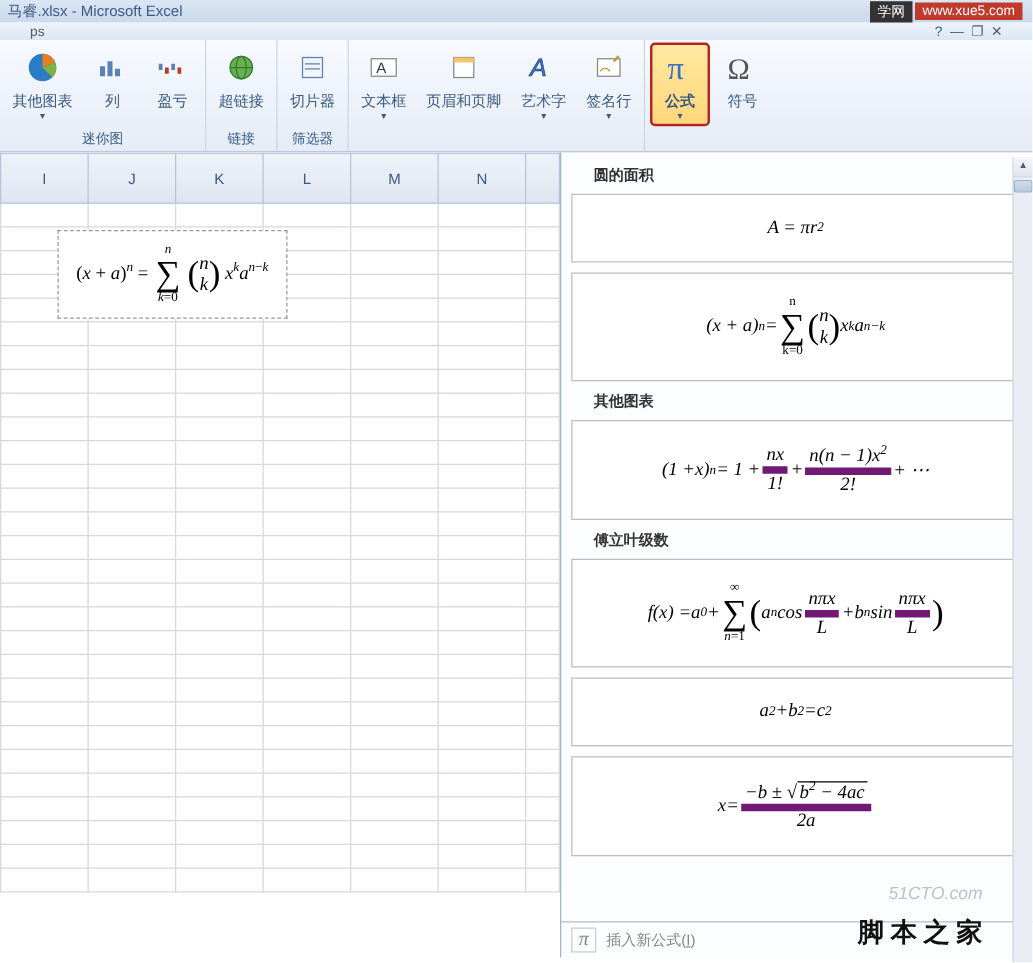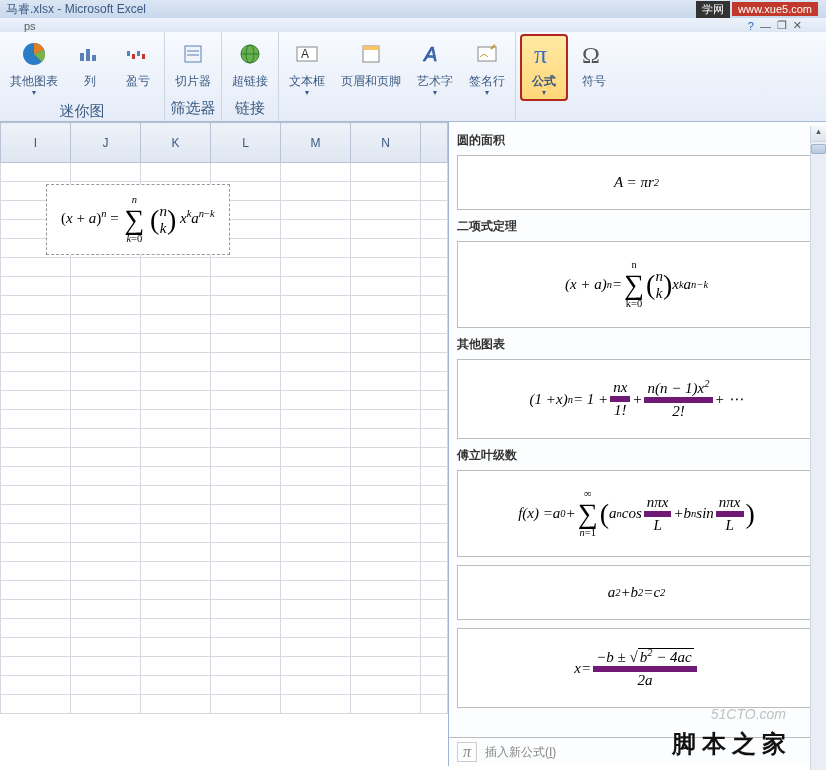--- a/index.html
+++ b/index.html
@@ -7,37 +7,37 @@
 .titlebar { background: linear-gradient(#dbe6f4, #c9d8ec); height: 18px; display: flex; align-items: center; padding: 0 6px; color: #3b5a82; }
 .titlebar .title { flex: 1; font-size: 12px; }
 .titlebar .badge { background: #333; color: #fff; padding: 1px 6px; font-size: 11px; margin-right: 2px; }
 .titlebar .badge.red { background: #c0392b; }
 .qat { background: linear-gradient(#ecf2fb, #dce7f4); height: 14px; display: flex; align-items: flex-end; padding: 0 24px; color: #5a5a5a; font-size: 11px; }
 .qat .spacer { flex: 1; }
 .qat .win-btn { margin-left: 6px; font-size: 11px; color: #5a5a5a; cursor: pointer; }
 .ribbon { background: linear-gradient(#f7faff, #e5ecf7); border-bottom: 1px solid #a7b8d1; height: 90px; display: flex; }
 .ribbon-group { border-right: 1px solid #cbd5e4; display: flex; flex-direction: column; padding: 2px 4px; }
 .rg-body { flex: 1; display: flex; align-items: flex-start; gap: 4px; }
-.rg-name { font-size: 15px; color: #3b5a82; text-align: center; padding: 1px 0; }
+.rg-name { font-size: 11px; color: #3b5a82; text-align: center; padding: 1px 0; }
 .ribbon-btn { display: flex; flex-direction: column; align-items: center; justify-content: flex-start; padding: 4px 6px; cursor: pointer; border-radius: 3px; }
 .ribbon-btn .icon { width: 32px; height: 32px; display: flex; align-items: center; justify-content: center; }
 .ribbon-btn .lbl { font-size: 12px; color: #3b5a82; margin-top: 4px; text-align: center; line-height: 1.2; }
 .ribbon-btn.active { background: linear-gradient(#ffe9a2, #ffd77a); border: 2px solid #b3261e; border-radius: 4px; padding: 2px 6px; }
 .ribbon-btn.active .lbl { font-weight: bold; }
 .drop-arrow { font-size: 8px; color: #3b5a82; }
 .main { display: flex; height: 644px; }
 .spreadsheet { flex: 1; background: #fff; position: relative; overflow: hidden; }
 .spreadsheet::before { content: ""; position: absolute; left: 0; top: 0; right: 0; height: 40px; background: linear-gradient(#e8eef7, #dce5f1); border-bottom: 1px solid #9fb4cf; z-index:0; }
 table.grid { border-collapse: collapse; width: 100%; table-layout: fixed; position: relative; z-index:1; }
 table.grid th { background: linear-gradient(#eef2f9, #dfe6f0); border: 1px solid #b8c4d5; font-weight: normal; color: #3b5a82; font-size: 12px; height: 20px; }
 table.grid td { border: 1px solid #d4d8e0; height: 19px; }
 .cellspace { position: absolute; top: 62px; left: 46px; z-index: 2; font-family: "Cambria Math","Times New Roman",serif; font-size: 15px; border: 1px dashed #999; padding: 10px 14px; background: #fff; }
 .equation-panel { width: 378px; border-left: 1px solid #9fb4cf; background: #fcfdfe; display: flex; flex-direction: column; }
 .ep-scroll { flex: 1; overflow-y: auto; padding: 6px 10px 6px 8px; }
-.ep-title { font-size: 12px; color: #333; font-weight: bold; margin: 4px 0 6px; }
+.ep-title { font-size: 12px; color: #333; font-weight: bold; margin: 4px 18px 6px; }
 .ep-card { border: 1px solid #bdbdbd; background: #fff; padding: 18px 8px; margin-bottom: 8px; display: flex; align-items: center; justify-content: center; font-family: "Cambria Math","Times New Roman",serif; font-style: italic; font-size: 15px; cursor: pointer; }
 .frac { display: inline-block; text-align: center; vertical-align: middle; margin: 0 2px; }
 .frac .num { display: block; border-bottom: 6px solid #701a75; padding: 0 3px; }
 .frac .den { display: block; padding: 0 3px; }
 sup, .sup { font-size: 0.7em; vertical-align: super; }
 sub, .sub { font-size: 0.7em; vertical-align: sub; }
 .sum { display: inline-block; text-align: center; vertical-align: middle; margin: 0 2px; line-height: 1; }
 .sum .lim { display:block; font-size: 0.7em; font-style: normal; }
 .sum .sig { display:block; font-size: 28px; font-style: normal; }
 .binom { display: inline-block; vertical-align: middle; }
@@ -46,21 +46,21 @@
 .binom .col { display: inline-block; text-align: center; vertical-align: middle; }
 .binom .col span { display: block; line-height: 1.1; }
 .lparen, .rparen { font-size: 28px; vertical-align: middle; font-style: normal; }
 .sqrt { border-top: 1px solid #000; padding: 0 2px; }
 .rad { font-style: normal; }
 .ep-footer { border-top: 1px solid #bbb; padding: 4px 8px; display: flex; align-items: center; color: #888; }
 .ep-footer .pi { font-family: serif; font-size: 16px; text-align: center; width: 20px; border: 1px solid #ccc; margin-right: 8px; font-style: italic;}
 .scrollbar { position: absolute; right: 0; top: 126px; bottom: 0; width: 16px; background: #eaeef4; border-left: 1px solid #cfd6e2; }
 .scrollbar .arrow { height: 16px; background: linear-gradient(#f5f8fc,#dde5ef); border-bottom:1px solid #cfd6e2; text-align:center; font-size:9px; color:#5a5a5a; cursor:pointer; }
 .scrollbar .thumb { margin-top: 2px; height: 10px; background: linear-gradient(#d1dcec,#b9c8df); border:1px solid #9fb4cf; border-radius:2px; cursor:pointer; }
-.watermark { position: absolute; right: 40px; bottom: 10px; font-family: "KaiTi","STKaiti",serif; font-size: 24px; color: #111; font-weight: bold; pointer-events: none; z-index: 10; }
+.watermark { position: absolute; right: 40px; bottom: 10px; font-family: "KaiTi","STKaiti",serif; font-size: 21px; color: #111; font-weight: bold; pointer-events: none; z-index: 10; }
 .watermark2 { position: absolute; right: 40px; bottom: 48px; font-size: 14px; color: rgba(100,100,100,0.4); font-style: italic; pointer-events: none; z-index: 10; }
 </style>
 </head>
 <body>
 
 <div class="titlebar">
   <span class="title">马睿.xlsx - Microsoft Excel</span>
   <span class="badge">学网</span>
   <span class="badge red">www.xue5.com</span>
 </div>
@@ -111,45 +111,45 @@
       </div>
     </div>
     <div class="rg-name">迷你图</div>
   </div>
 
   <div class="ribbon-group">
     <div class="rg-body">
       <div class="ribbon-btn">
         <span class="icon">
             <svg width="32" height="22">
+              <circle cx="16" cy="11" r="9" fill="#6ab04c" stroke="#2e7d32"></circle>
+              <ellipse cx="16" cy="11" rx="4" ry="9" fill="none" stroke="#2e7d32"></ellipse>
+              <line x1="7" y1="11" x2="25" y2="11" stroke="#2e7d32"></line>
+            </svg>
+          </span>
+        <span class="lbl">超链接</span>
+      </div>
+    </div>
+    <div class="rg-name">链接</div>
+  </div>
+
+  <div class="ribbon-group">
+    <div class="rg-body">
+      <div class="ribbon-btn">
+        <span class="icon">
+            <svg width="32" height="22">
               <rect x="8" y="3" width="16" height="16" fill="#f0f3f8" stroke="#5b82b8"></rect>
               <line x1="10" y1="8" x2="22" y2="8" stroke="#5b82b8"></line>
               <line x1="10" y1="12" x2="22" y2="12" stroke="#5b82b8"></line>
             </svg>
           </span>
         <span class="lbl">切片器</span>
       </div>
     </div>
     <div class="rg-name">筛选器</div>
-  </div>
-
-  <div class="ribbon-group">
-    <div class="rg-body">
-      <div class="ribbon-btn">
-        <span class="icon">
-            <svg width="32" height="22">
-              <circle cx="16" cy="11" r="9" fill="#6ab04c" stroke="#2e7d32"></circle>
-              <ellipse cx="16" cy="11" rx="4" ry="9" fill="none" stroke="#2e7d32"></ellipse>
-              <line x1="7" y1="11" x2="25" y2="11" stroke="#2e7d32"></line>
-            </svg>
-          </span>
-        <span class="lbl">超链接</span>
-      </div>
-    </div>
-    <div class="rg-name">链接</div>
   </div>
 
   <div class="ribbon-group">
     <div class="rg-body">
       <div class="ribbon-btn">
         <span class="icon">
             <svg width="32" height="22">
               <rect x="6" y="4" width="20" height="14" fill="#fff" stroke="#888"></rect>
               <text x="10" y="15" font-size="12" fill="#333">A</text>
             </svg>
@@ -504,21 +504,20 @@
       <span class="binom"><span class="col"><span><i>n</i></span><span><i>k</i></span></span></span>
       <i>x</i><sup><i>k</i></sup><i>a</i><sup><i>n</i>−<i>k</i></sup>
     </div>
   </div>
 
   <div class="equation-panel">
     <div class="ep-scroll">
       <div class="ep-title">圆的面积</div>
       <div class="ep-card">A = πr<sup>2</sup></div>
 
-      <div class="ep-title">二项式定理</div>
       <div class="ep-card">
         (x + a)<sup>n</sup> =
         <span class="sum">
             <span class="lim">n</span>
             <span class="sig">∑</span>
             <span class="lim">k=0</span>
           </span>
         <span class="binom"><span class="col"><span>n</span><span>k</span></span></span>
         x<sup>k</sup>a<sup>n−k</sup>
       </div>

